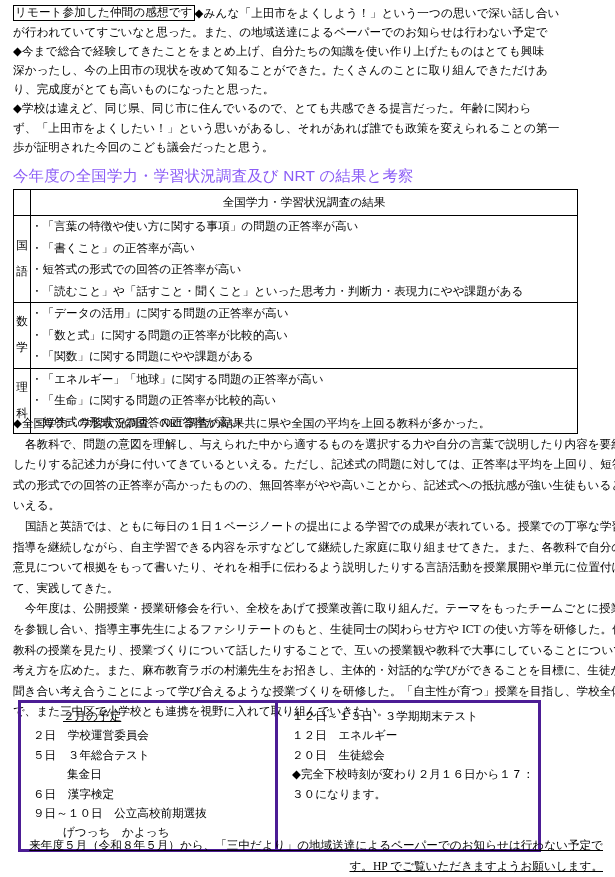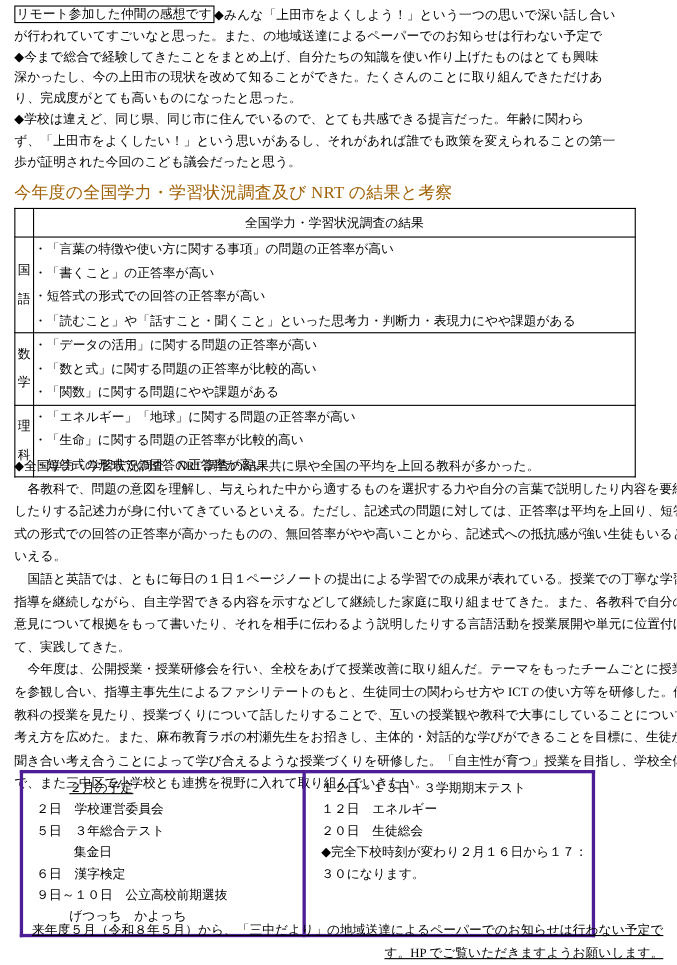--- a/index.html
+++ b/index.html
@@ -45,22 +45,22 @@
     vertical-align: 1px;
   }
 
   
   .section-heading {
     position: absolute;
     left: 13px;
     top: 166px;
     font-size: 15.4px;
     line-height: 20px;
-    color: #a16207;
-    font-family: Liberation Serif, serif;
+    color: #8b5cf6;
+    font-family: Liberation Sans, sans-serif;
     letter-spacing: 0.2px;
     white-space: nowrap;
   }
 
   
   .results-table {
     position: absolute;
     left: 13px;
     top: 189px;
     width: 565px;

